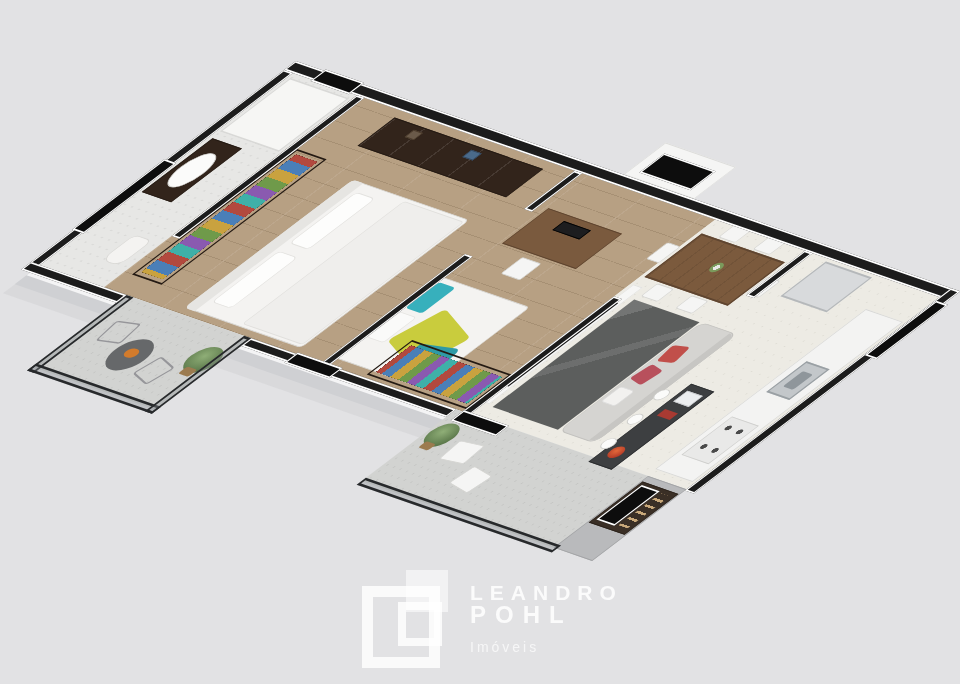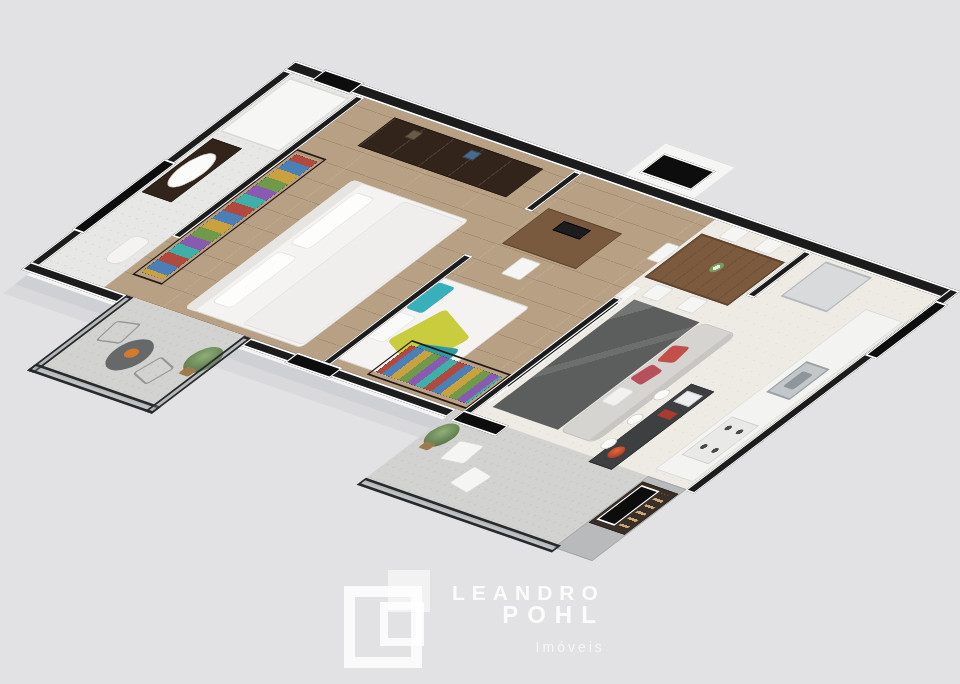--- a/index.html
+++ b/index.html
@@ -35,21 +35,21 @@
   .wood-dark{background:#32241b;border:1px solid #241a13;}
   .white-f{background:#f4f3f1;border:1px solid #d9d8d5;}
   .clothes-v{background:#2c211a;border:2px solid #241a13;background-image:repeating-linear-gradient(180deg,#b2493e 0 13px,#4a7fb8 13px 26px,#c9a23f 26px 39px,#6f9a4a 39px 52px,#8a5ab0 52px 65px,#3fb0a8 65px 78px);background-clip:content-box;padding:4px;}
   .clothes-h{background:#2c211a;border:2px solid #241a13;background-image:repeating-linear-gradient(90deg,#b2493e 0 13px,#4a7fb8 13px 26px,#c9a23f 26px 39px,#6f9a4a 39px 52px,#8a5ab0 52px 65px,#3fb0a8 65px 78px);background-clip:content-box;padding:4px;}
   .plant{border-radius:50%;background:radial-gradient(circle at 40% 38%,#8fae77,#5d7a4c 70%,#47603a);z-index:3;}
   .pot{background:#9c7b4f;border-radius:3px;z-index:3;}
   .chair-white{background:#f5f5f4;border:1px solid #d5d5d2;border-radius:3px;}
   .chair-wire{background:transparent;border:2px solid #96969a;border-radius:4px;}
 
   
-  .watermark{position:absolute;left:344px;top:570px;display:flex;align-items:flex-start;z-index:20;text-align:right;}
+  .watermark{position:absolute;left:362px;top:570px;display:flex;align-items:flex-start;z-index:20;}
   .logo-mark{position:relative;width:88px;height:92px;flex:0 0 auto;}
   .logo-mark .sq-big{position:absolute;left:0;top:16px;width:56px;height:60px;border:11px solid rgba(255,255,255,.82);}
   .logo-mark .sq-small{position:absolute;left:44px;top:0;width:42px;height:42px;background:rgba(255,255,255,.55);}
   .logo-mark .sq-inner{position:absolute;left:36px;top:32px;width:28px;height:28px;border:8px solid rgba(255,255,255,.82);}
   .logo-text{margin-left:20px;color:rgba(255,255,255,.85);}
   .logo-line1{font-size:21px;font-weight:bold;letter-spacing:7px;line-height:1.0;margin-top:12px;}
   .logo-line2{font-size:24px;font-weight:bold;letter-spacing:9px;line-height:1.0;}
   .logo-line3{font-size:14px;font-weight:normal;letter-spacing:3px;line-height:1.0;margin-top:13px;color:rgba(255,255,255,.7);}
 </style>
 </head>

